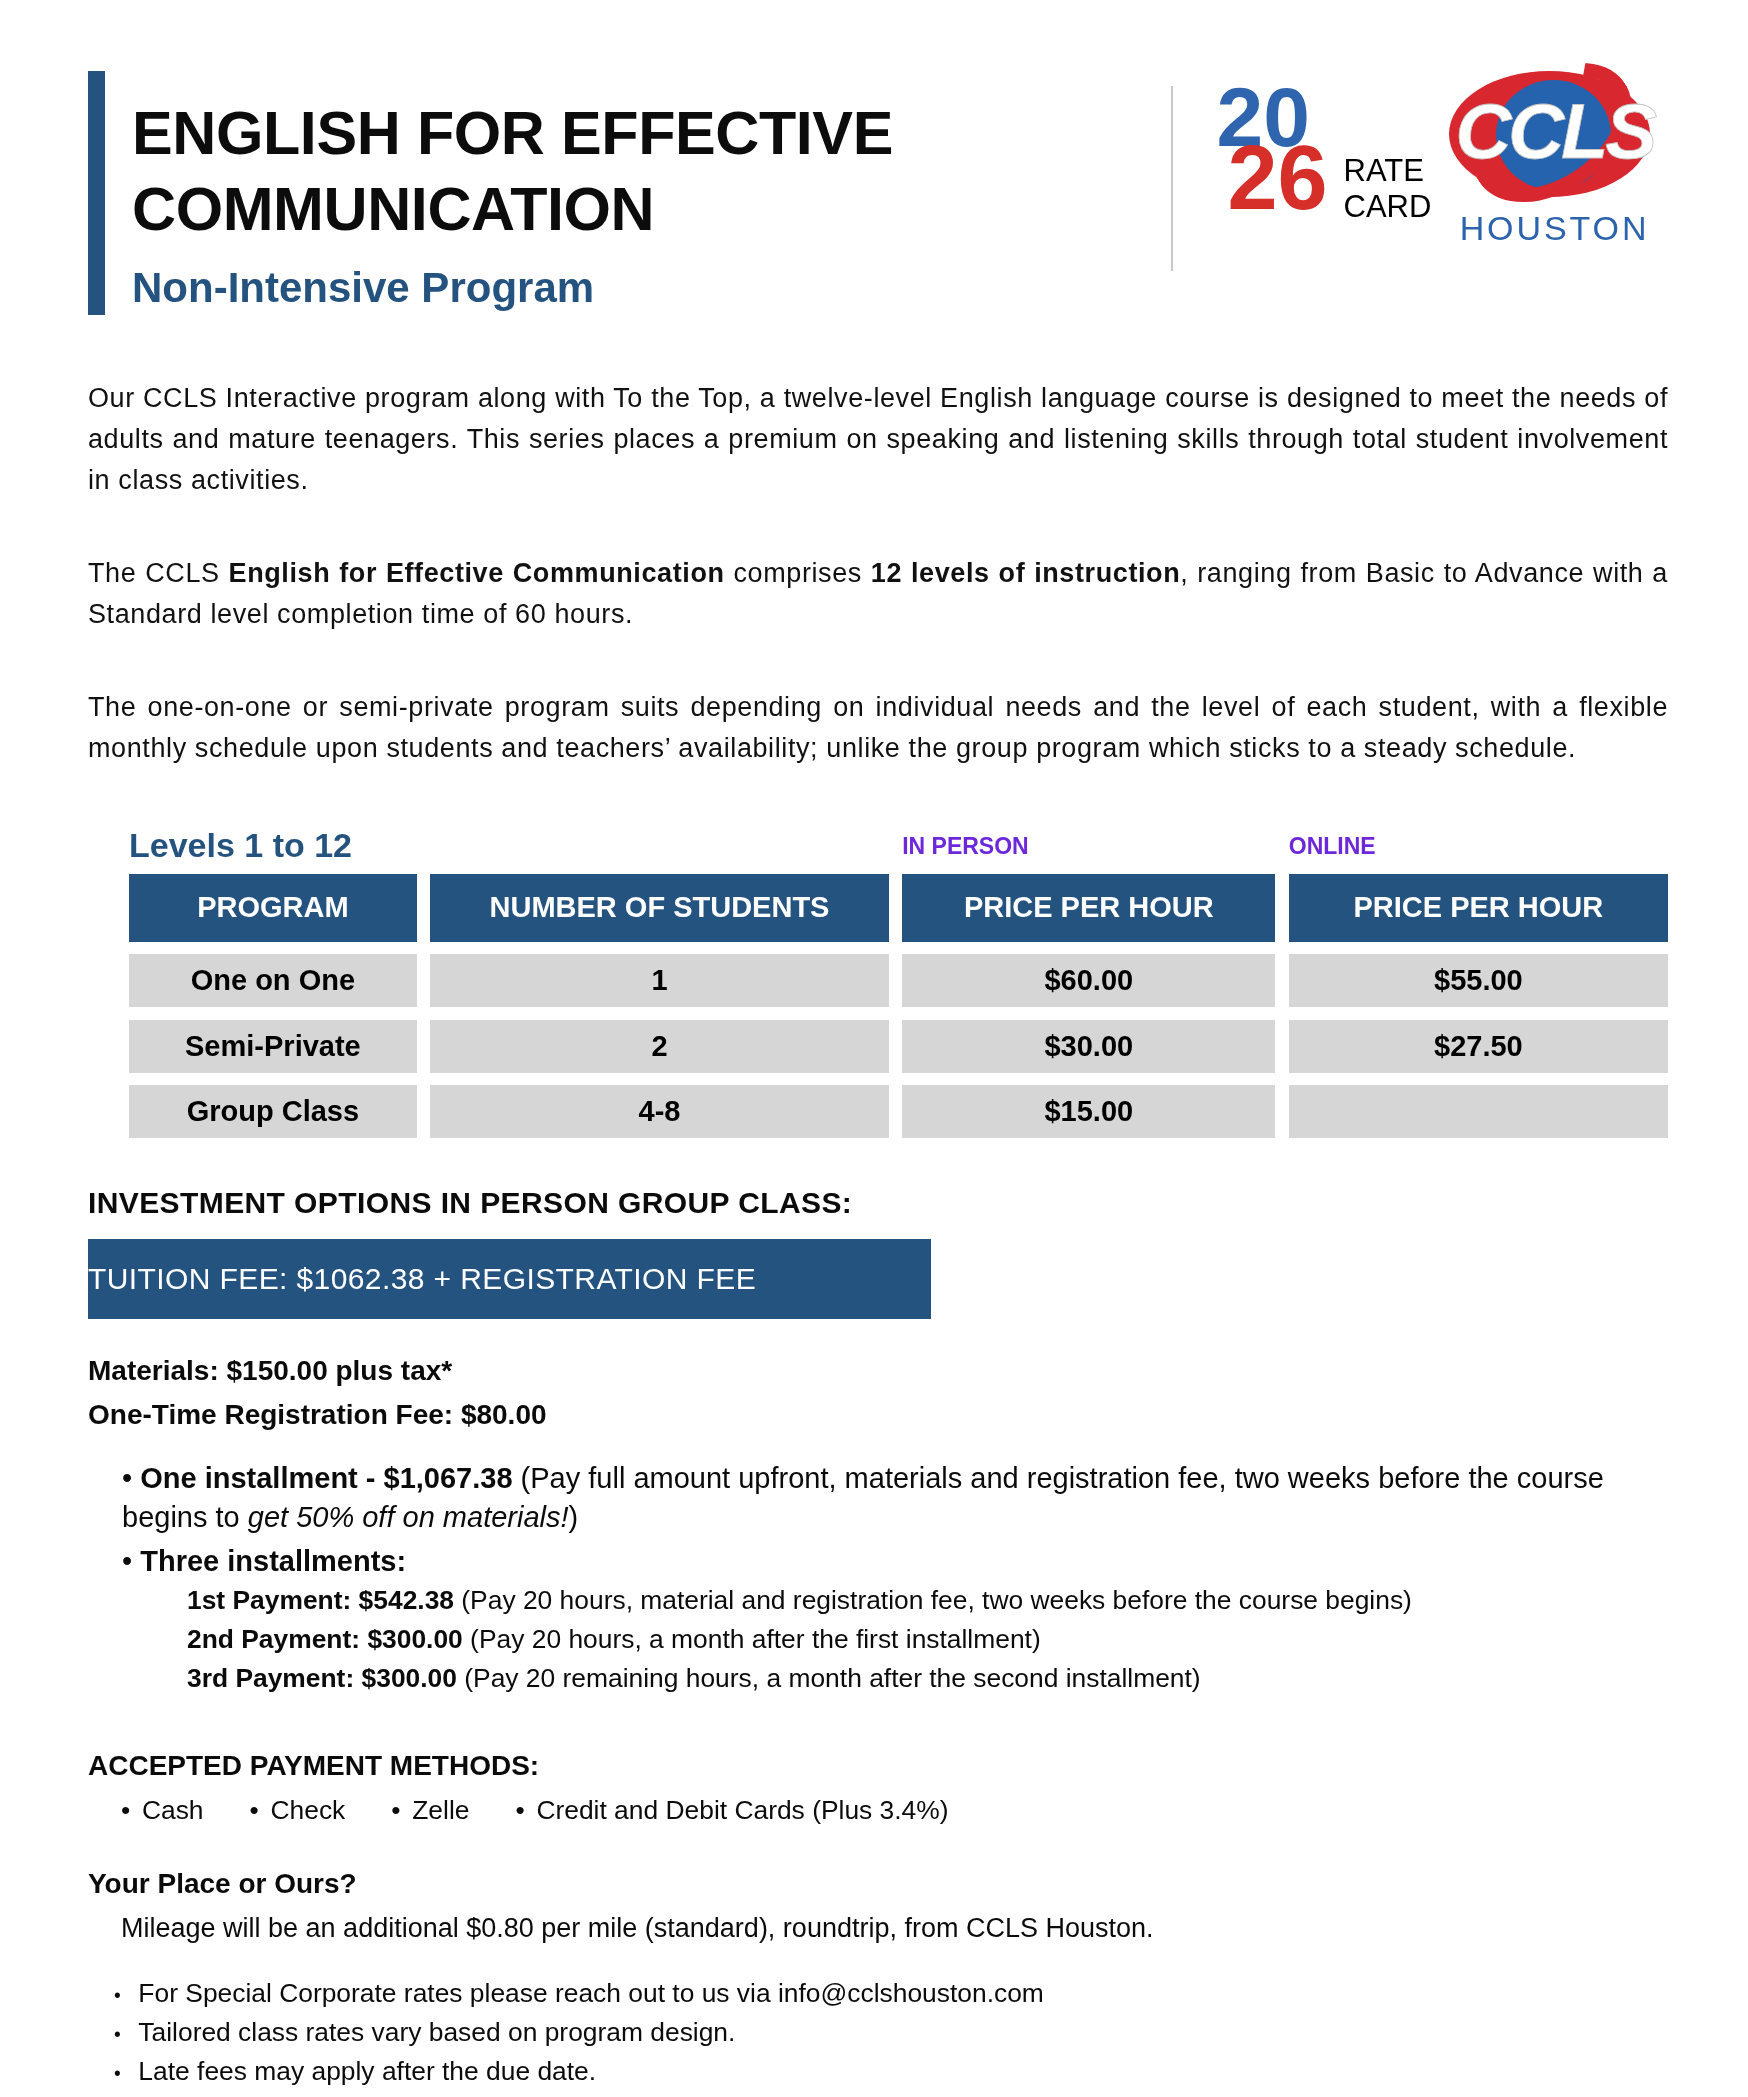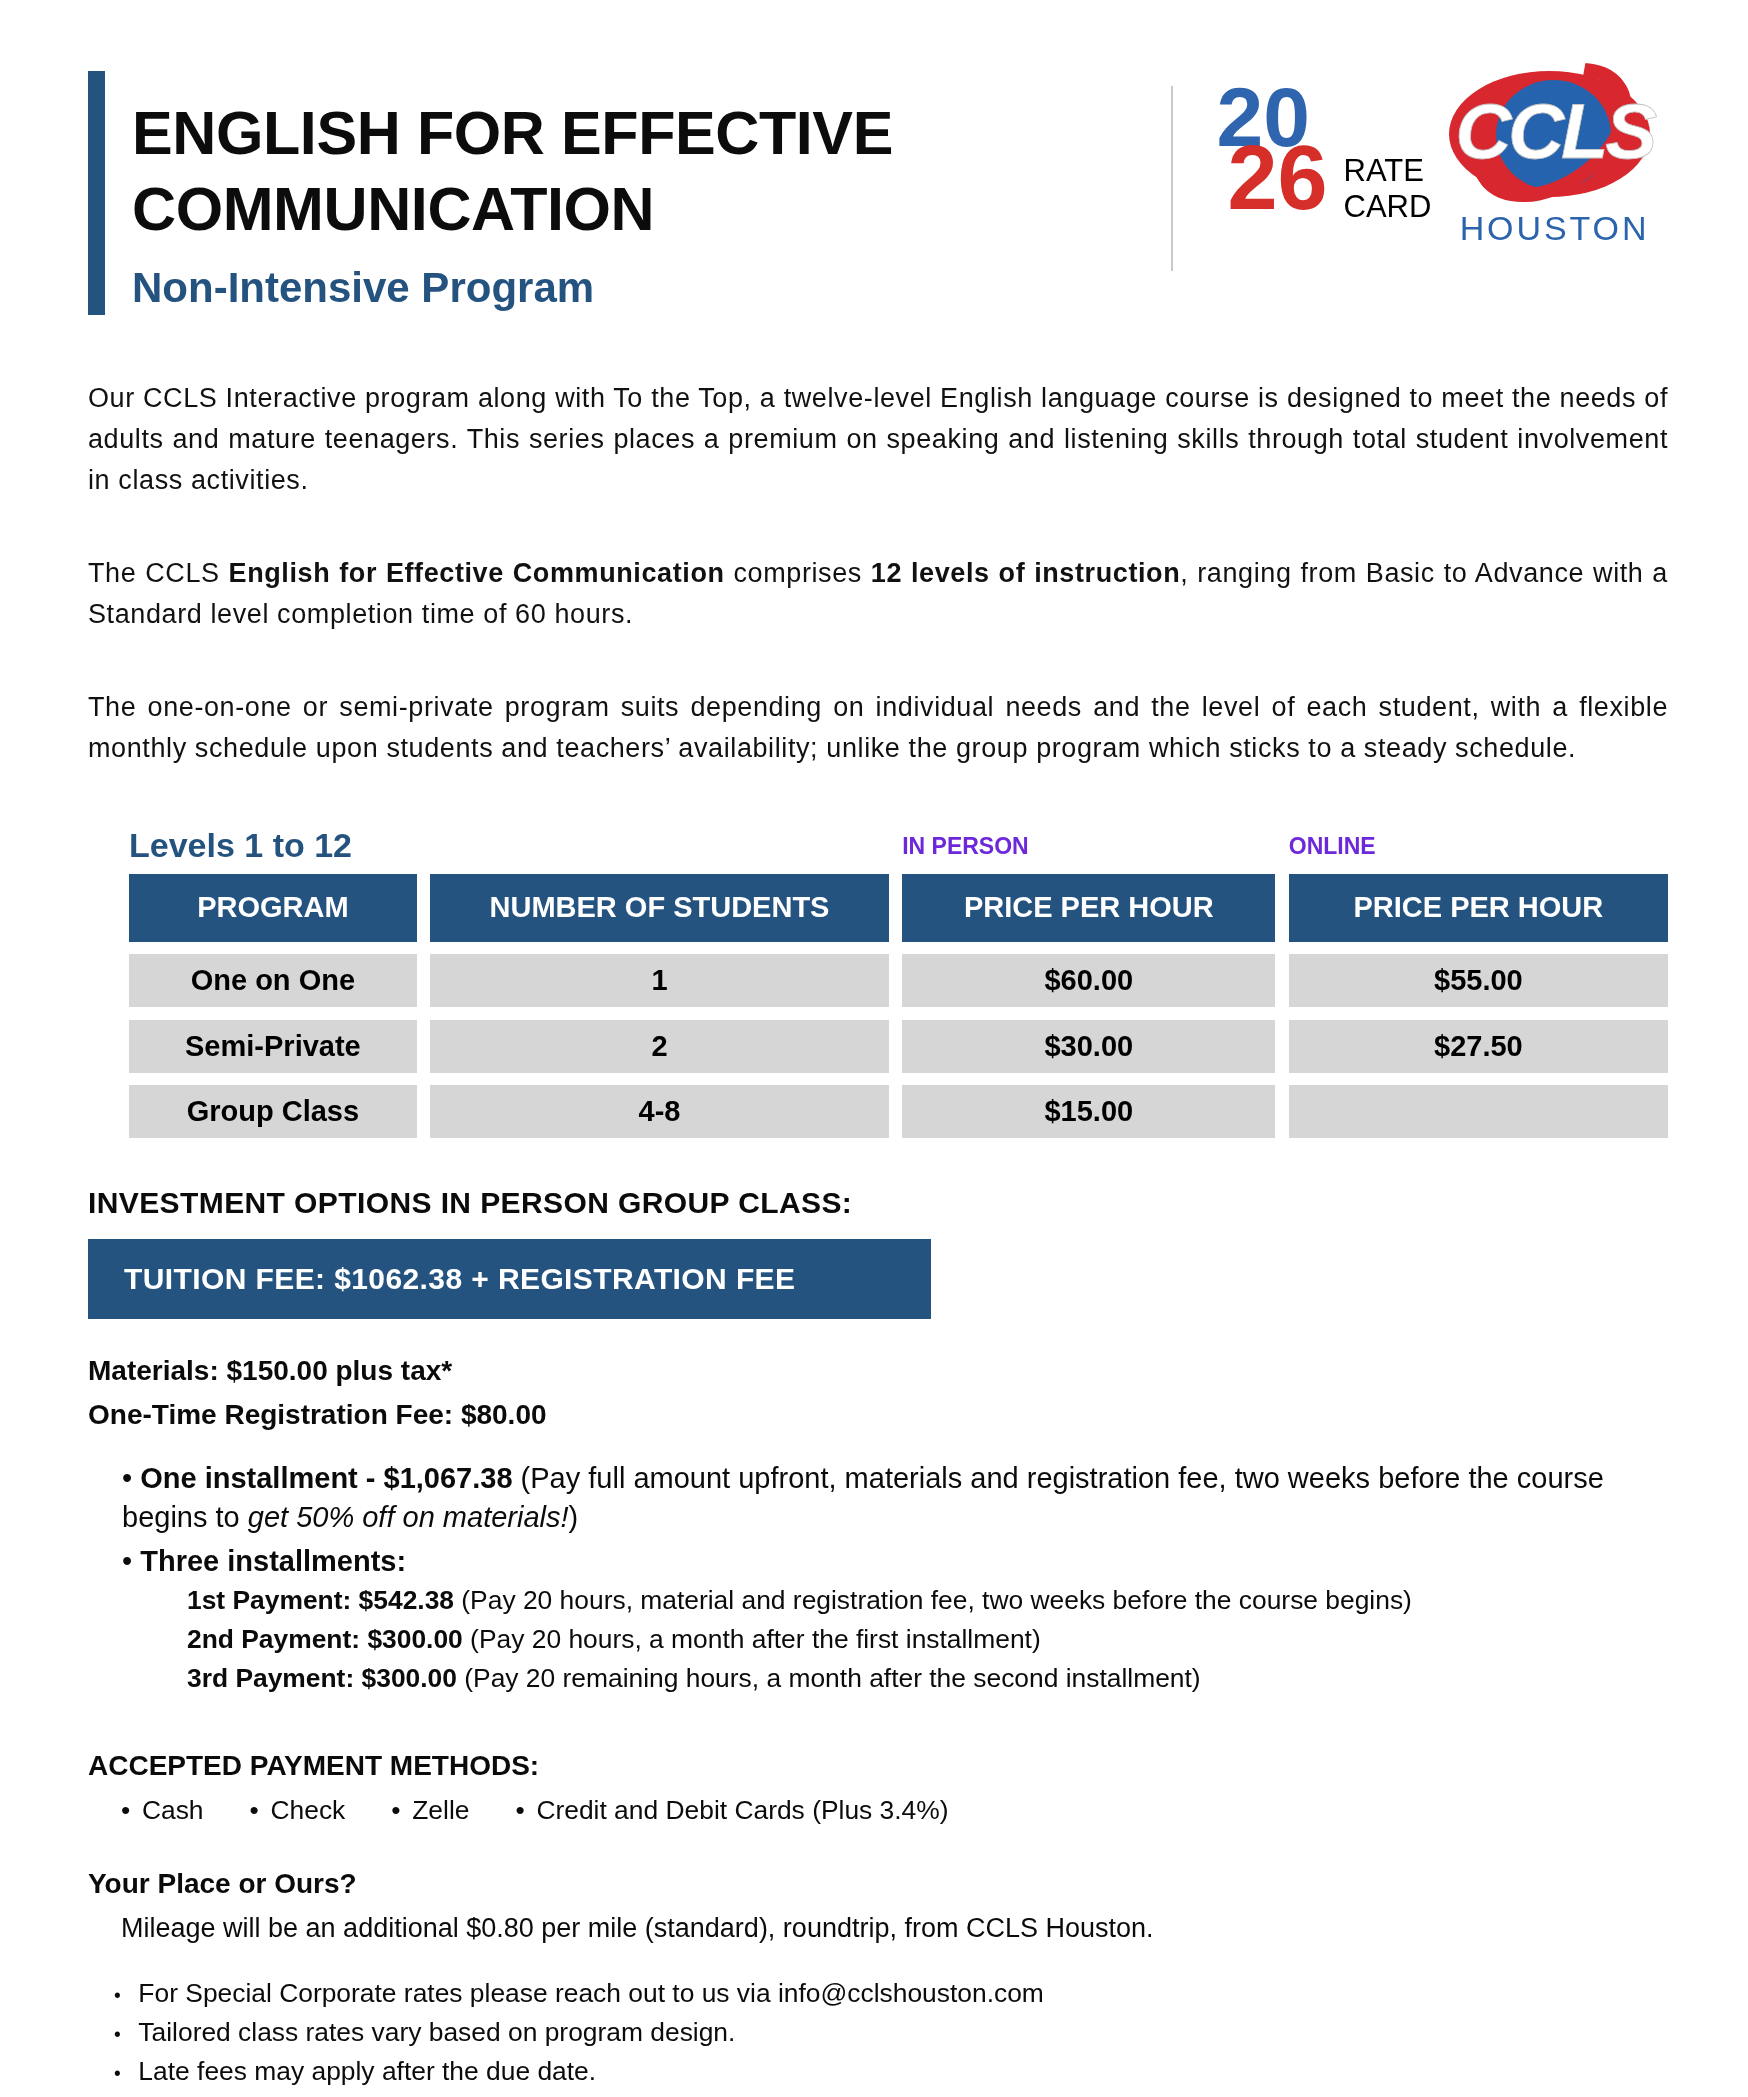--- a/index.html
+++ b/index.html
@@ -54,22 +54,22 @@
   .group-label{font-size:23px; font-weight:700; text-align:left; color:#6d28d9; padding-bottom:4.2px;}
   .grid{row-gap:12.6px;}
   .th{background:var(--primary,#255380); color:#fff; font-weight:700; font-size:29px;
       height:68px; display:flex; align-items:center; justify-content:center; text-align:center;}
   .td{background:var(--rowGray,#d6d6d6); color:#000; font-weight:700; font-size:29px;
       height:53px; display:flex; align-items:center; justify-content:center; text-align:center;}
 
   
   .invest-heading{margin-top:48px; font-size:30px; font-weight:700; letter-spacing:0.4px;}
   .banner{margin-top:19px; width:843px; height:80px; background:var(--primary,#255380);
-          color:#fff; font-size:30px; font-weight:700; letter-spacing:0.4px;
-          display:flex; align-items:center; padding-left:36px;}
+          color:#fff; font-size:30px; font-weight:400; letter-spacing:0.4px;
+          display:flex; align-items:center; }
   .materials-block{margin-top:30px; font-size:28px; font-weight:700; line-height:44px;}
   .options{margin-top:22px; margin-left:34px;}
   .option{font-size:29px; line-height:39px; text-align:left;}
   .option + .option{margin-top:4.2px;}
   .payments{margin-left:65px;}
   .payment{font-size:26.4px; line-height:39px;}
 
   
   .accepted-heading{margin-top:52px; font-size:28px; font-weight:700;}
   .methods{margin-top:13.4px; margin-left:33px; display:flex; gap:46px; font-size:26.4px;}

